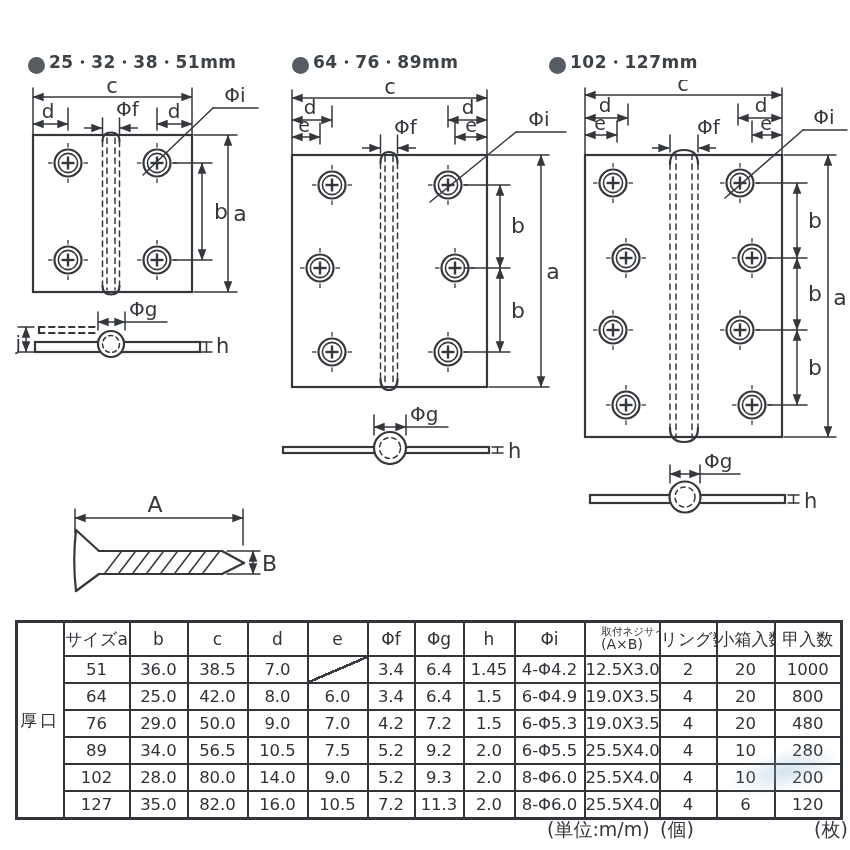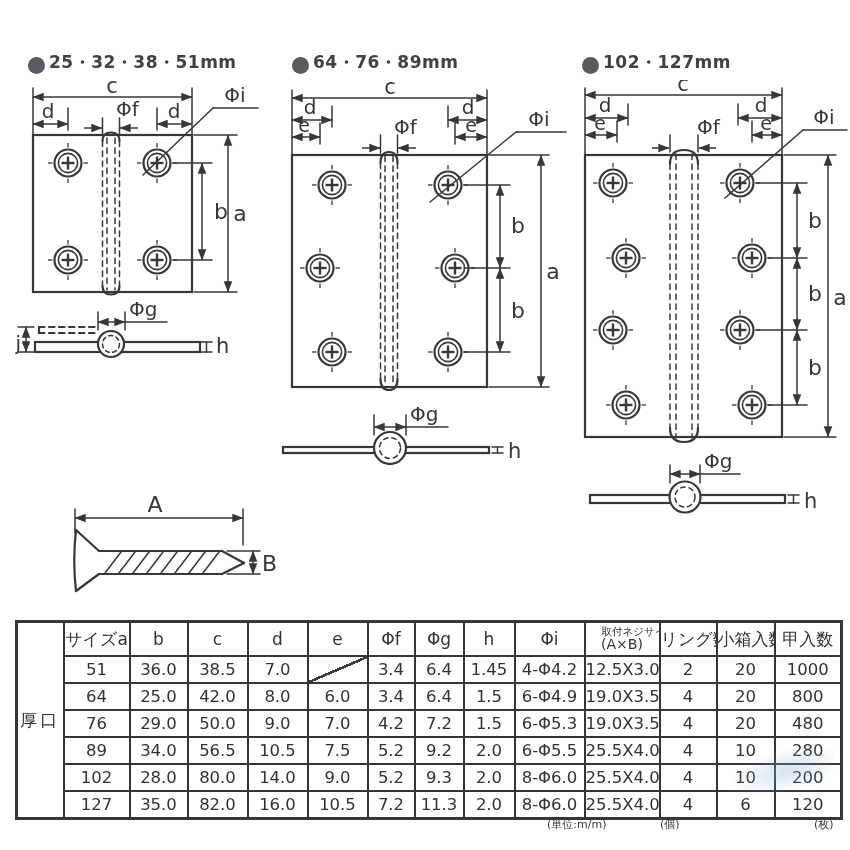--- a/index.html
+++ b/index.html
@@ -28,21 +28,21 @@
   tr.dr td{height:25px;font-size:16.5px;}
   th.corner{font-size:19px;letter-spacing:3px;vertical-align:top;padding-top:7px;}
   th.sz{font-size:14px;}
   th.jp{font-size:13px;}
   th.screwsz div{line-height:1.05;}
   th.screwsz .l1{font-size:10.5px;margin-left:16px;}
   th.screwsz .l2{font-size:14px;}
   td.diag{background:linear-gradient(to bottom right,
           transparent calc(50% - 1.3px),#383c40 calc(50% - 1.3px),
           #383c40 calc(50% + 1.3px),transparent calc(50% + 1.3px));}
-  .foot{position:absolute;top:817px;font-size:11px;color:#34383c;white-space:nowrap;}
+  .foot{position:absolute;top:817px;font-size:19px;color:#34383c;white-space:nowrap;}
   .wm{position:absolute;left:728px;top:750px;width:115px;height:42px;
       background:radial-gradient(ellipse at center,rgba(140,180,212,.38),rgba(140,180,212,0) 70%);
       transform:rotate(-14deg);filter:blur(2px);}
 </style>
 </head>
 <body>
 
 <svg width="0" height="0" style="position:absolute" aria-hidden="true">
   <defs>
     <marker id="ar" viewBox="0 0 10 10" refX="9.5" refY="5" markerWidth="7.5" markerHeight="7.5" orient="auto-start-reverse">
@@ -62,21 +62,21 @@
 </svg>
 
 <div class="sec" style="left:28px;top:51px">
   <span class="dot"></span>
   <span>25・32・38・51mm</span>
 </div>
 <div class="sec" style="left:292px;top:51px">
   <span class="dot"></span>
   <span>64・76・89mm</span>
 </div>
-<div class="sec" style="left:582px;top:51px">
+<div class="sec" style="left:549px;top:51px">
   <span class="dot"></span>
   <span>102・127mm</span>
 </div>
 
 <svg class="abs" style="left:15px;top:80px" width="245" height="300" viewBox="0 0 245 300">
   <g>
     <line class="th" x1="18" y1="8" x2="18" y2="55"></line>
       <line class="th" x1="177" y1="8" x2="177" y2="55"></line>
     <line class="dim" x1="18" y1="17" x2="177" y2="17" marker-start="url(#ar)" marker-end="url(#ar)"></line>
     <text x="97" y="13" text-anchor="middle" font-size="21">c</text>

